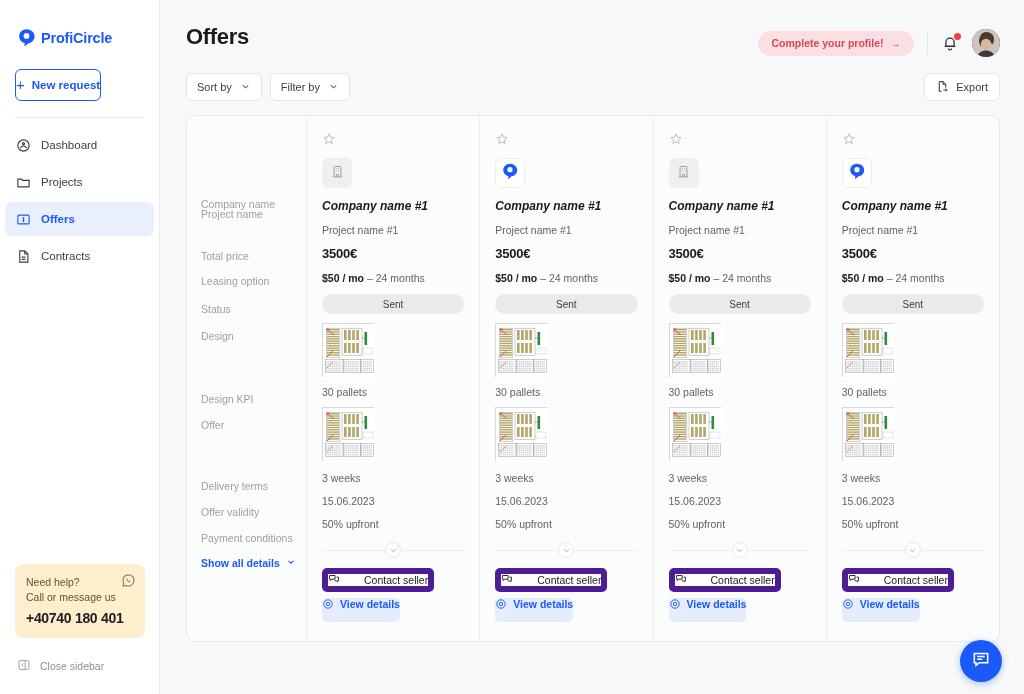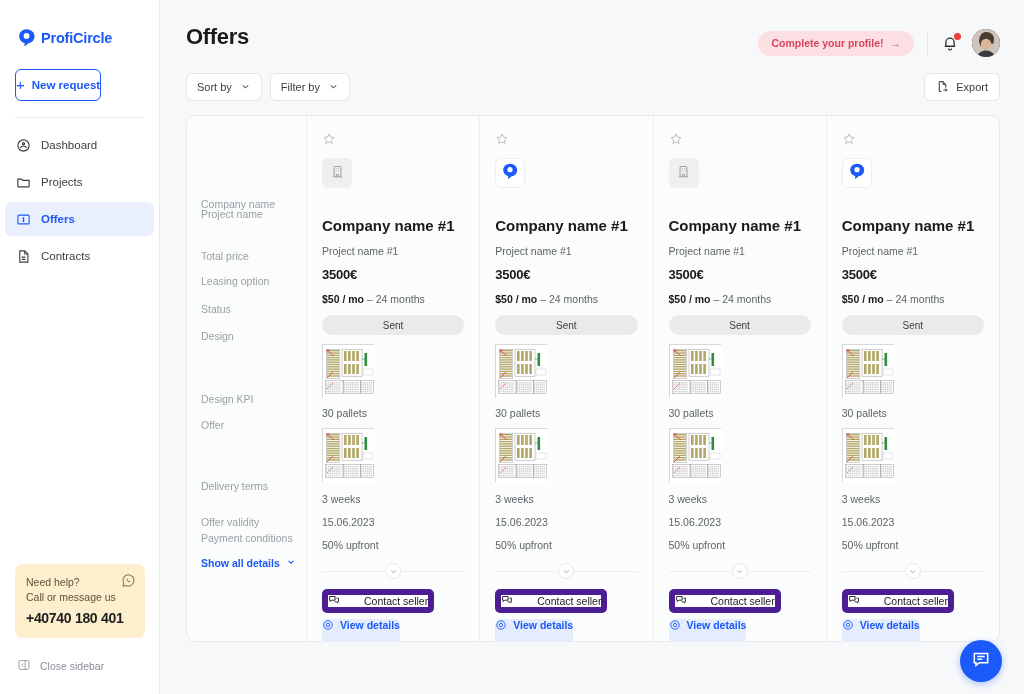--- a/index.html
+++ b/index.html
@@ -108,21 +108,21 @@
   .offer-col:last-child { border-right: none; }
 
   .star { width: 14px; height: 14px; cursor: pointer; display: block; }
   .logo-box {
     width: 30px; height: 30px; border-radius: 6px; margin-top: 12px;
     display: flex; align-items: center; justify-content: center;
   }
   .logo-grey { background: #efefef; }
   .logo-white { background: #ffffff; border: 1px solid #eceef0; }
 
-  .co-name { font-size: 15px; font-weight: bold; color: #1a1a1a; margin-top: 29px; }
+  .co-name { font-size: 12px; font-weight: bold; color: #1a1a1a; margin-top: 11px; font-style: italic; }
   .pr-name { font-size: 10.5px; color: #5f6368; margin-top: 11px; }
   .price { font-size: 13px; font-weight: bold; color: #1a1a1a; margin-top: 10px; letter-spacing: -0.2px; }
   .lease { font-size: 10.5px; color: #5f6368; margin-top: 11px; }
   .lease b { color: #1a1a1a; font-weight: bold; }
   .status-pill {
     margin-top: 10px; height: 20px; border-radius: 999px; background: #eaeaea;
     display: flex; align-items: center; justify-content: center;
     font-size: 10px; color: #3c4043;
   }
   .thumb {
@@ -314,21 +314,21 @@
       <div class="labels-col">
         <span class="lbl" style="top:82px">Company name</span>
         <span class="lbl" style="top:92px">Project name</span>
         <span class="lbl" style="top:134px">Total price</span>
         <span class="lbl" style="top:159px">Leasing option</span>
         <span class="lbl" style="top:187px">Status</span>
         <span class="lbl" style="top:214px">Design</span>
         <span class="lbl" style="top:277px">Design KPI</span>
         <span class="lbl" style="top:303px">Offer</span>
         <span class="lbl" style="top:364px">Delivery terms</span>
-        <span class="lbl" style="top:400px">Offer validity</span>
+        <span class="lbl" style="top:390px">Offer validity</span>
         <span class="lbl" style="top:416px">Payment conditions</span>
         <span class="lbl-link" style="top:441px">
           <span>Show all details</span>
           <span>
             <svg viewBox="0 0 24 24" width="10" height="10" fill="none" stroke="#1b59f8" stroke-width="2.6">
                 <path d="M6 9.5l6 5.5 6-5.5"></path>
               </svg>
           </span>
         </span>
       </div>

